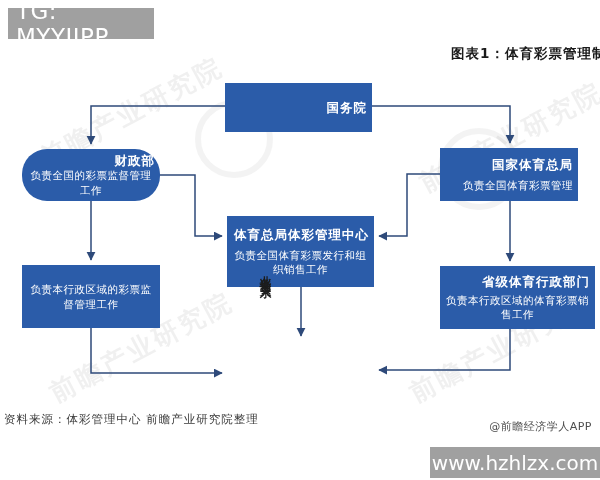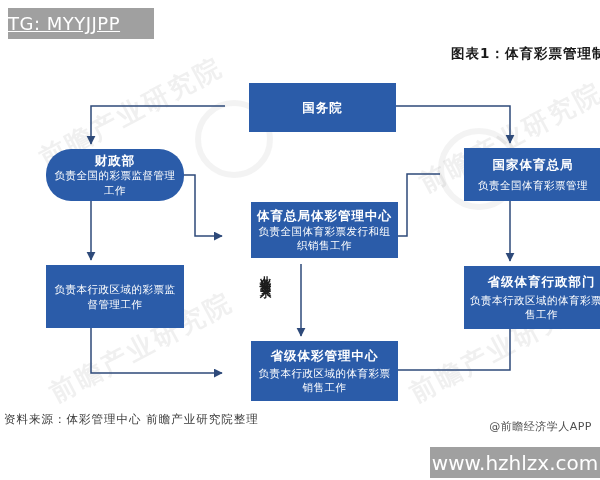--- a/index.html
+++ b/index.html
@@ -3,51 +3,50 @@
 <meta charset="utf-8">
 <style>
   html,body{margin:0;padding:0;background:#ffffff;}
   .page{
     position:relative;width:600px;height:480px;background:#ffffff;overflow:hidden;
     font-family:"DejaVu Sans","Liberation Sans",sans-serif;
   }
   
   .tg-banner{
     position:absolute;left:8px;top:8px;width:146px;height:31px;
-    background:var(--banner-gray,#a0a0a0);color:#fff;font-size:18px;
-    display:flex;align-items:center;box-sizing:border-box;
+    background:var(--banner-gray,#a0a0a0);color:#fff;font-size:23px;
+    display:flex;align-items:center;padding-left:8px;box-sizing:border-box;
     letter-spacing:.5px;
-    text-decoration:underline;
   }
   .url-banner{
     position:absolute;left:430px;top:447px;width:170px;height:31px;
     background:var(--banner-gray,#a0a0a0);color:#fff;font-size:20px;
     display:flex;align-items:center;justify-content:center;
   }
   
   .chart-title{
     position:absolute;left:0;top:45px;width:100%;text-align:right;
     font-size:13.5px;font-weight:bold;color:var(--title-color,#1a1a1a);
     letter-spacing:1px;
     margin-left:21px;
   }
   
   .diagram{position:absolute;left:0;top:0;width:600px;height:480px;}
   svg.connectors{position:absolute;left:0;top:0;width:600px;height:480px;}
   .node{
     position:absolute;background:var(--box-blue,#2b5ca9);color:#ffffff;
-    display:flex;flex-direction:column;align-items:center;justify-content:space-evenly;
-    text-align:center;box-sizing:border-box;padding:4px 5px;margin-left:24px;
+    display:flex;flex-direction:column;align-items:flex-end;justify-content:space-evenly;
+    text-align:center;box-sizing:border-box;padding:4px 5px;
   }
   .node-title{font-size:12.5px;font-weight:bold;letter-spacing:1px;line-height:1.2;}
   .node-desc{font-size:10.5px;line-height:1.35;letter-spacing:.5px;}
   .n-state-council{left:225px;top:83px;width:147px;height:49px;}
   .n-finance{left:22px;top:149px;width:138px;height:52px;border-radius:25px;}
   .n-sport-admin{left:440px;top:148px;width:138px;height:53px;}
-  .n-lottery-center{left:227px;top:202px;width:147px;height:56px;}
+  .n-lottery-center{left:227px;top:216px;width:147px;height:71px;}
   .n-prov-finance{left:22px;top:265px;width:138px;height:63px;}
   .n-prov-sport{left:440px;top:266px;width:155px;height:63px;}
   .n-prov-lottery{left:227px;top:341px;width:147px;height:60px;}
   .edge-label{
     position:absolute;left:259px;top:267px;height:74px;
     writing-mode:vertical-rl;text-orientation:upright;
     font-size:11.5px;font-weight:600;color:#1c1c1c;letter-spacing:2px;line-height:1;
   }
   
   .wm{
@@ -141,24 +140,20 @@
 
     <div class="node n-prov-finance">
       <div class="node-desc">负责本行政区域的彩票监督管理工作</div>
     </div>
 
     <div class="node n-prov-sport">
       <div class="node-title">省级体育行政部门</div>
       <div class="node-desc">负责本行政区域的体育彩票销售工作</div>
     </div>
 
-    <div class="node n-prov-lottery">
-      <div class="node-title">省级体彩管理中心</div>
-      <div class="node-desc">负责本行政区域的体育彩票销售工作</div>
-    </div>
 
     <div class="edge-label">业务指导关系</div>
 
   </div>
 
   <div class="source-note">资料来源：体彩管理中心 前瞻产业研究院整理</div>
   <div class="credit-note">@前瞻经济学人APP</div>
 
   <div class="url-banner">www.hzhlzx.com</div>
 

